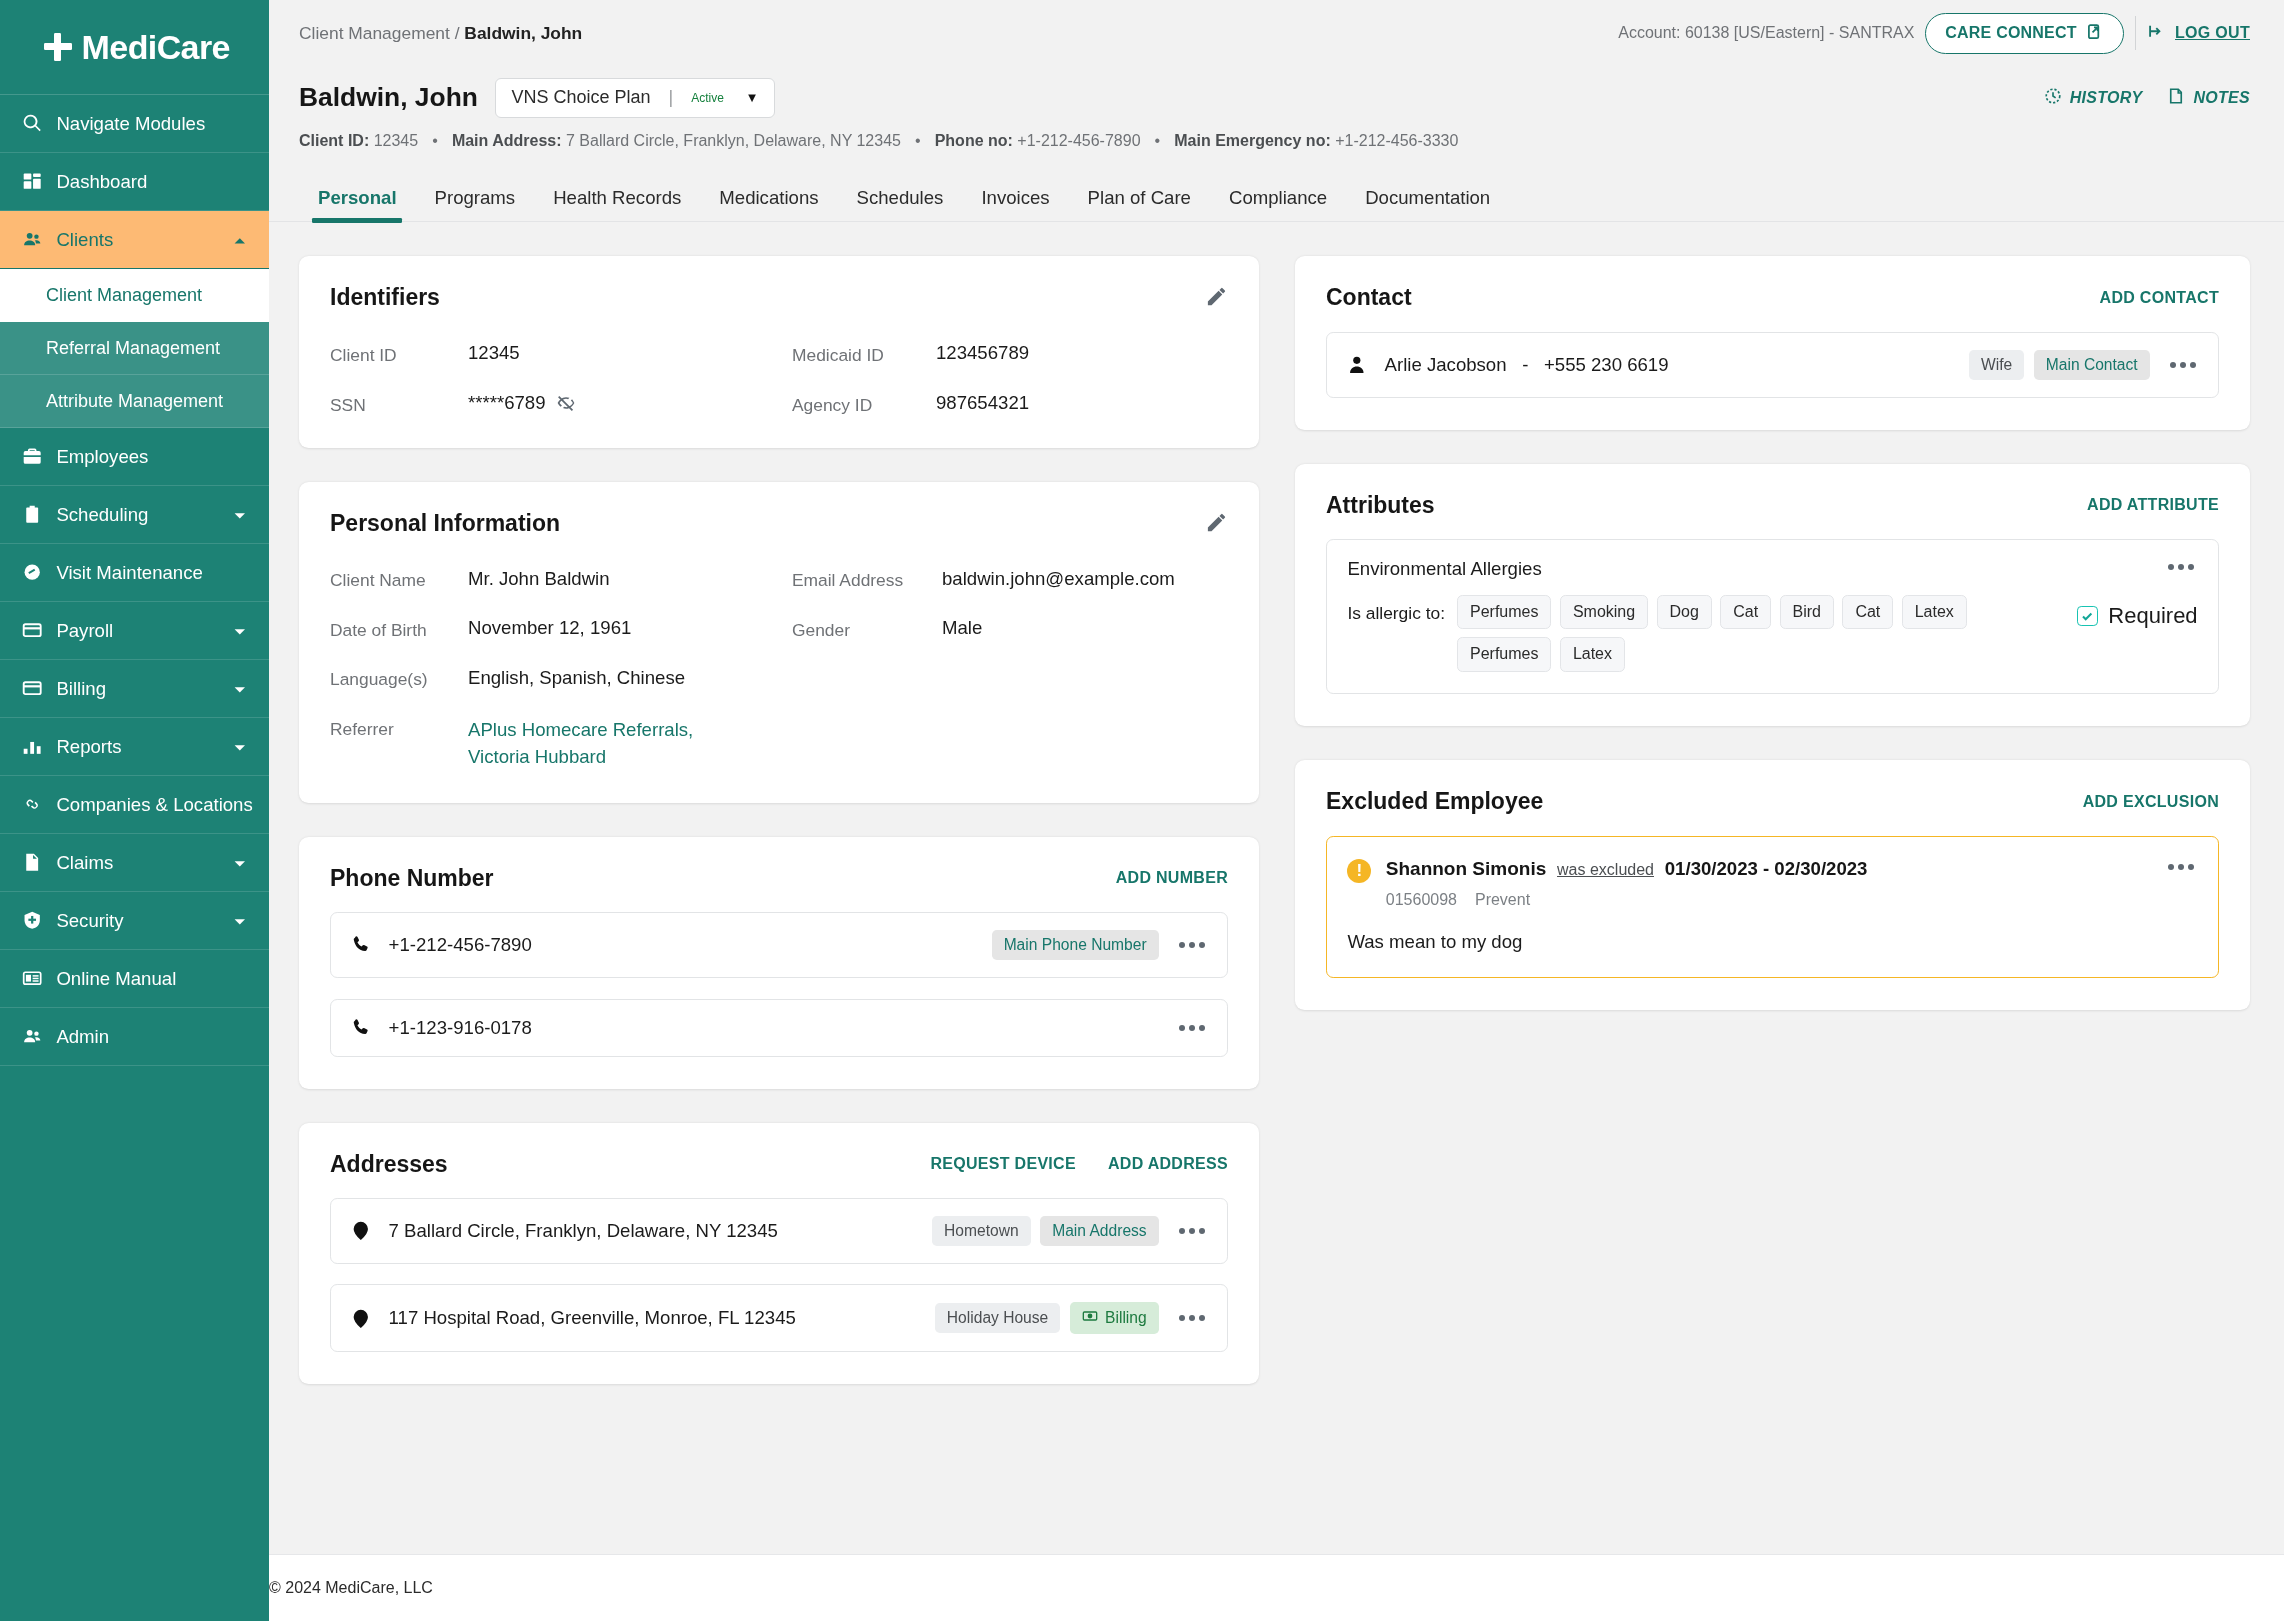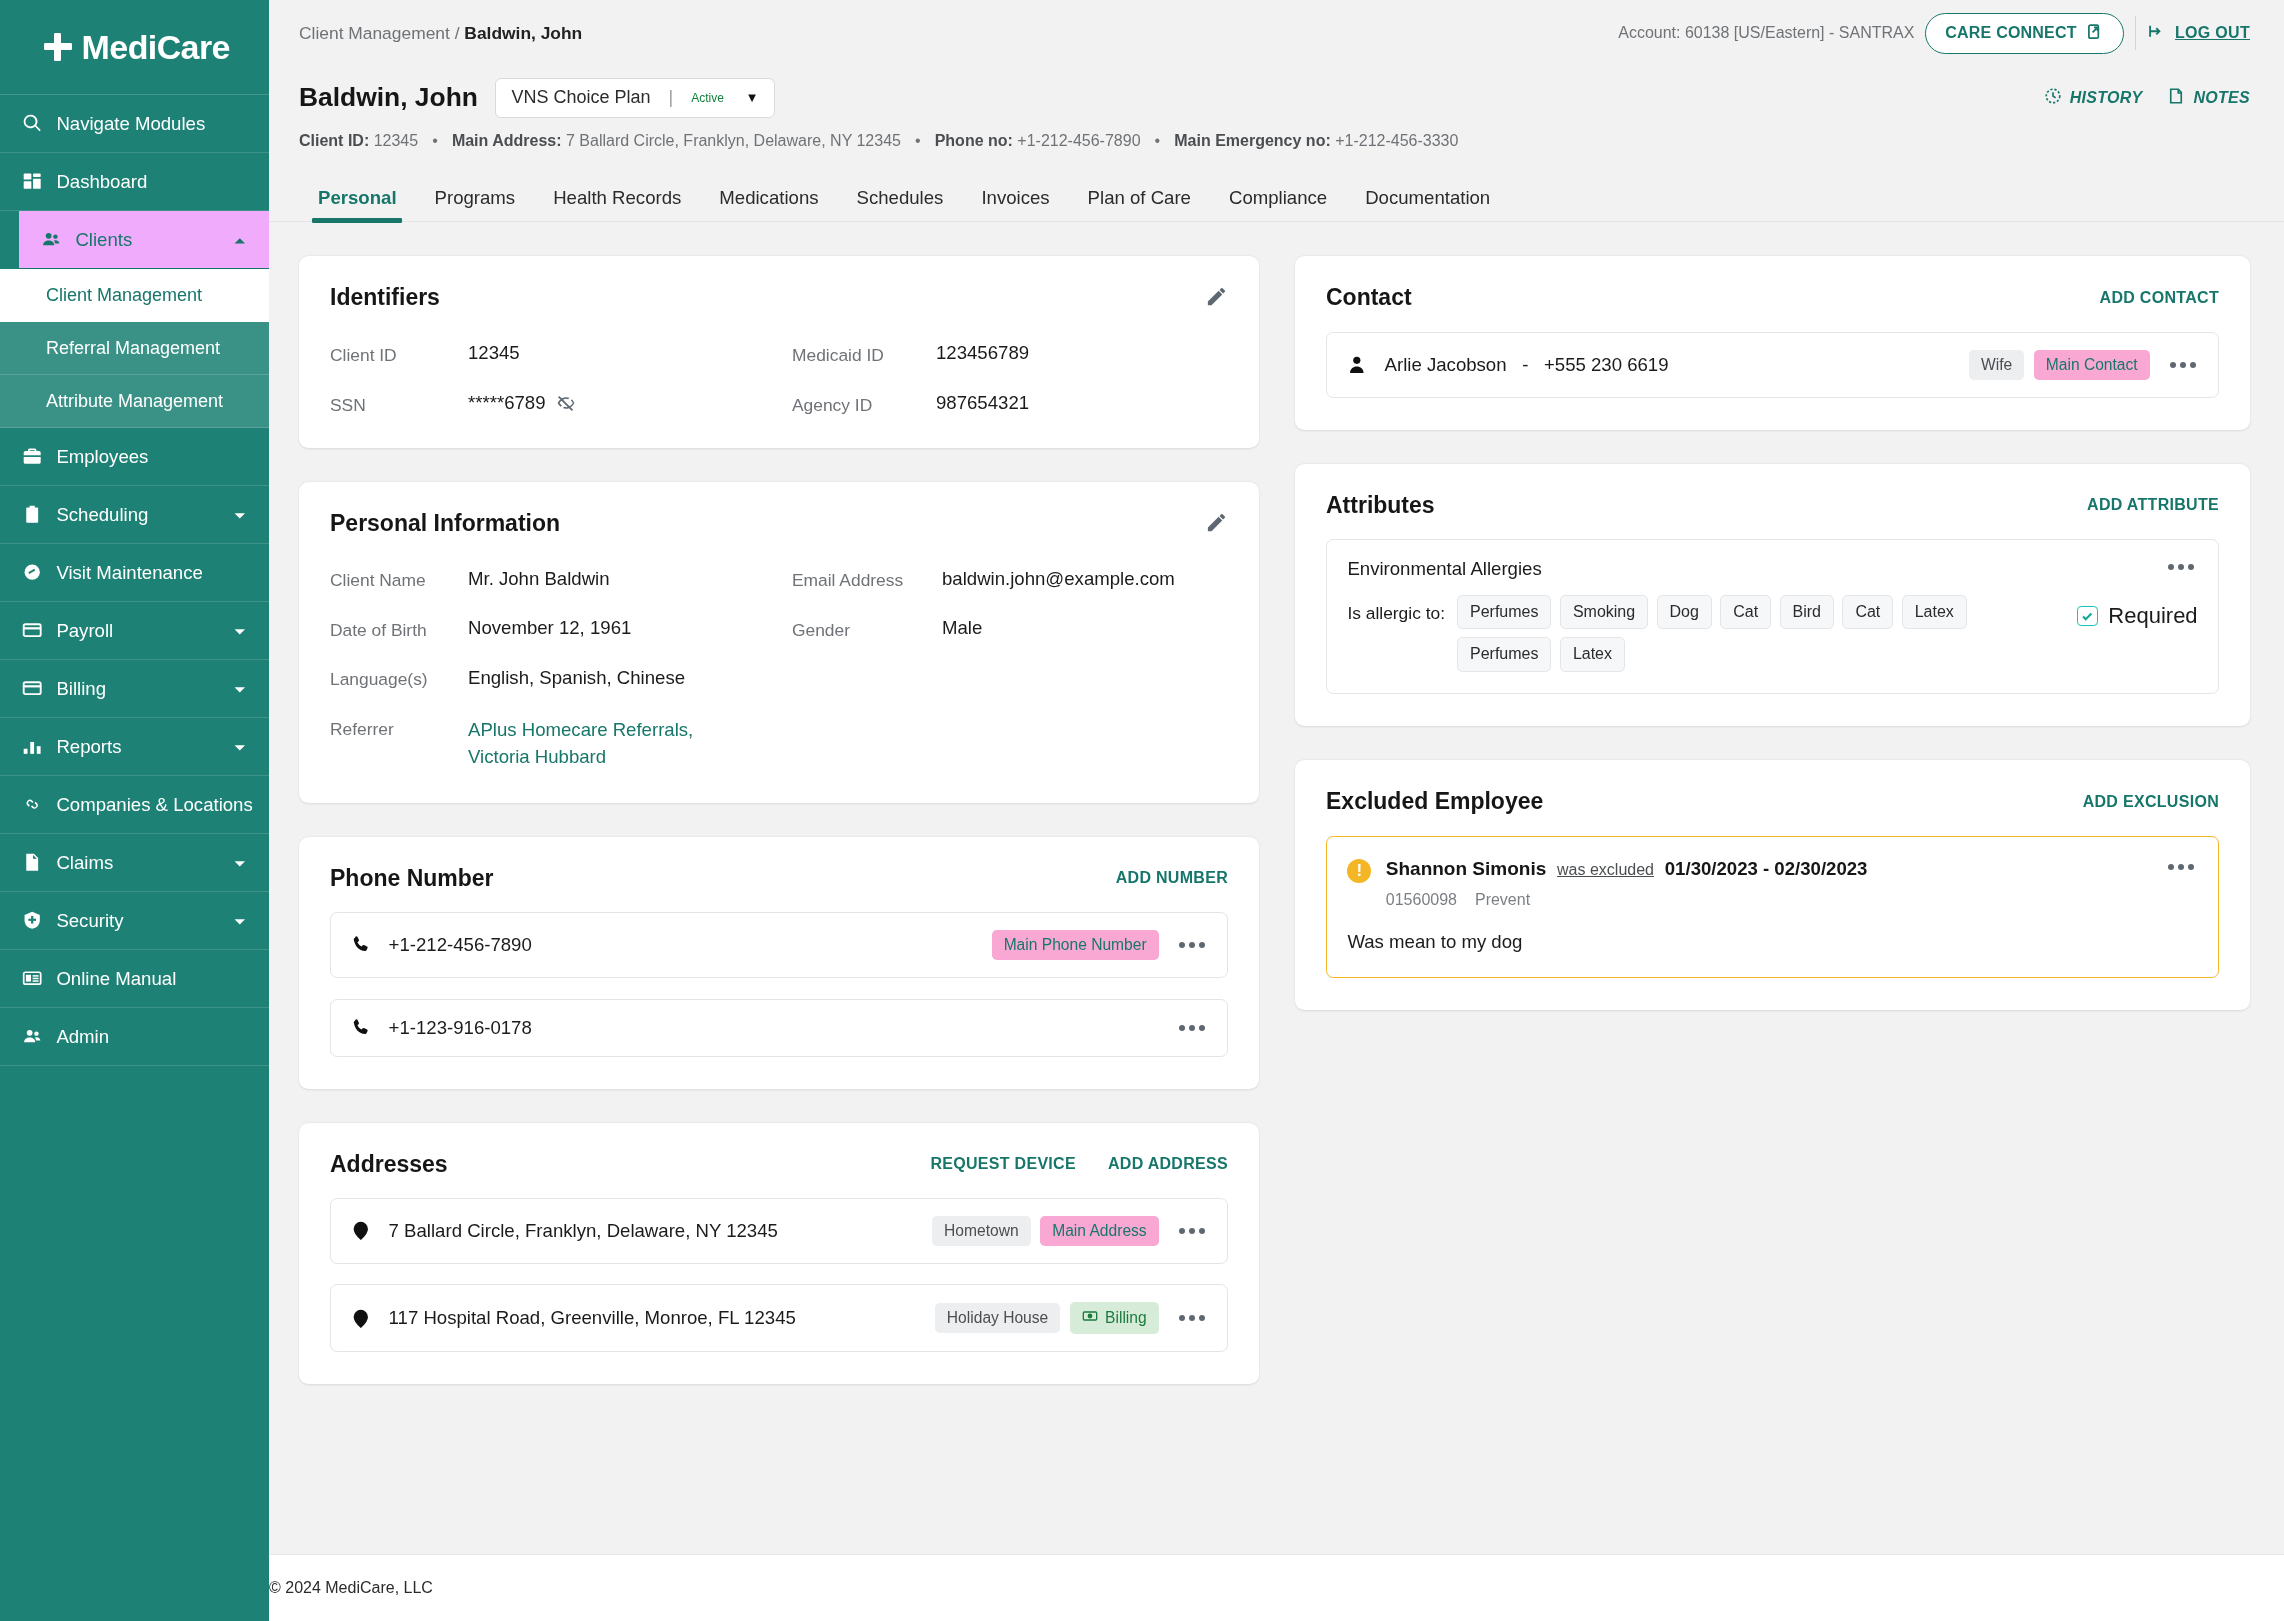--- a/index.html
+++ b/index.html
@@ -38,23 +38,22 @@
     border-bottom: 0.6px solid rgba(255,255,255,.14);
     cursor: pointer; position: relative;
   }
   .nav-item .ico { width: 21.6px; height: 21.6px; flex: 0 0 21.6px; display:flex; align-items:center; justify-content:center; }
   .nav-item .ico svg { width: 20.4px; height: 20.4px; fill: #fff; }
   .nav-item .lbl { flex: 1; white-space: nowrap; }
   .nav-item .caret { width: 15.6px; height: 15.6px; flex: 0 0 15.6px; }
   .nav-item .caret svg { width: 15.6px; height: 15.6px; fill: #fff; }
 
   .nav-item.active {
-    background: #f0abfc; color: #17766a;
+    background: #fdba74; color: #17766a;
     border-bottom: 1.8px solid #17766a;
-    margin-left: 19px;
   }
   .nav-item.active .ico svg, .nav-item.active .caret svg { fill: #17766a; }
 
   .nav-sub {
     display: flex; align-items: center;
     height: 53px; padding-left: 46px;
     font-size: 18px; color: #ffffff;
     background: #3a9287;
     border-bottom: 0.6px solid rgba(255,255,255,.16);
     cursor: pointer;
@@ -143,21 +142,21 @@
     border: 1.2px solid #e2e4e6; border-radius: 7.2px;
     padding: 17px 18px; margin-top: 20.4px;
   }
   .row-item .ri-ico { width: 24px; flex: 0 0 24px; display: flex; align-items: center; justify-content: center; }
   .row-item .ri-ico svg { width: 21.6px; height: 21.6px; fill: #111; }
   .row-item .ri-text { font-size: 18.6px; color: #1b1b1b; white-space: nowrap; }
   .row-item .ri-right { margin-left: auto; display: flex; align-items: center; gap: 9.6px; }
 
   .chip { font-size: 15.6px; padding: 6px 12px; border-radius: 4.8px; white-space: nowrap; }
   .chip.gray { background: #eceef0; color: #4b4e51; }
-  .chip.teal { background: #f9a8d4; color: #17766a; }
+  .chip.teal { background: #e5e5e5; color: #17766a; }
   .chip.green { background: #d6ecd9; color: #1d7a3f; display: inline-flex; align-items: center; gap: 7.2px; }
   .chip.green svg { width: 16px; height: 16px; stroke: #1d7a3f; fill: none; stroke-width: 2; }
 
   .kebab { display: inline-flex; gap: 4.2px; padding: 6px 3.6px; cursor: pointer; margin-left: 7.2px; }
   .kebab i { width: 6px; height: 6px; border-radius: 50%; background: #5f6871; display: block; }
 
   
   .attr-box { border: 1.2px solid #e2e4e6; border-radius: 7.2px; padding: 18px 20.4px 21.6px 20.4px; margin-top: 20.4px; }
   .attr-head { display: flex; align-items: flex-start; }
   .attr-name { font-size: 18.6px; color: #1b1b1b; }

